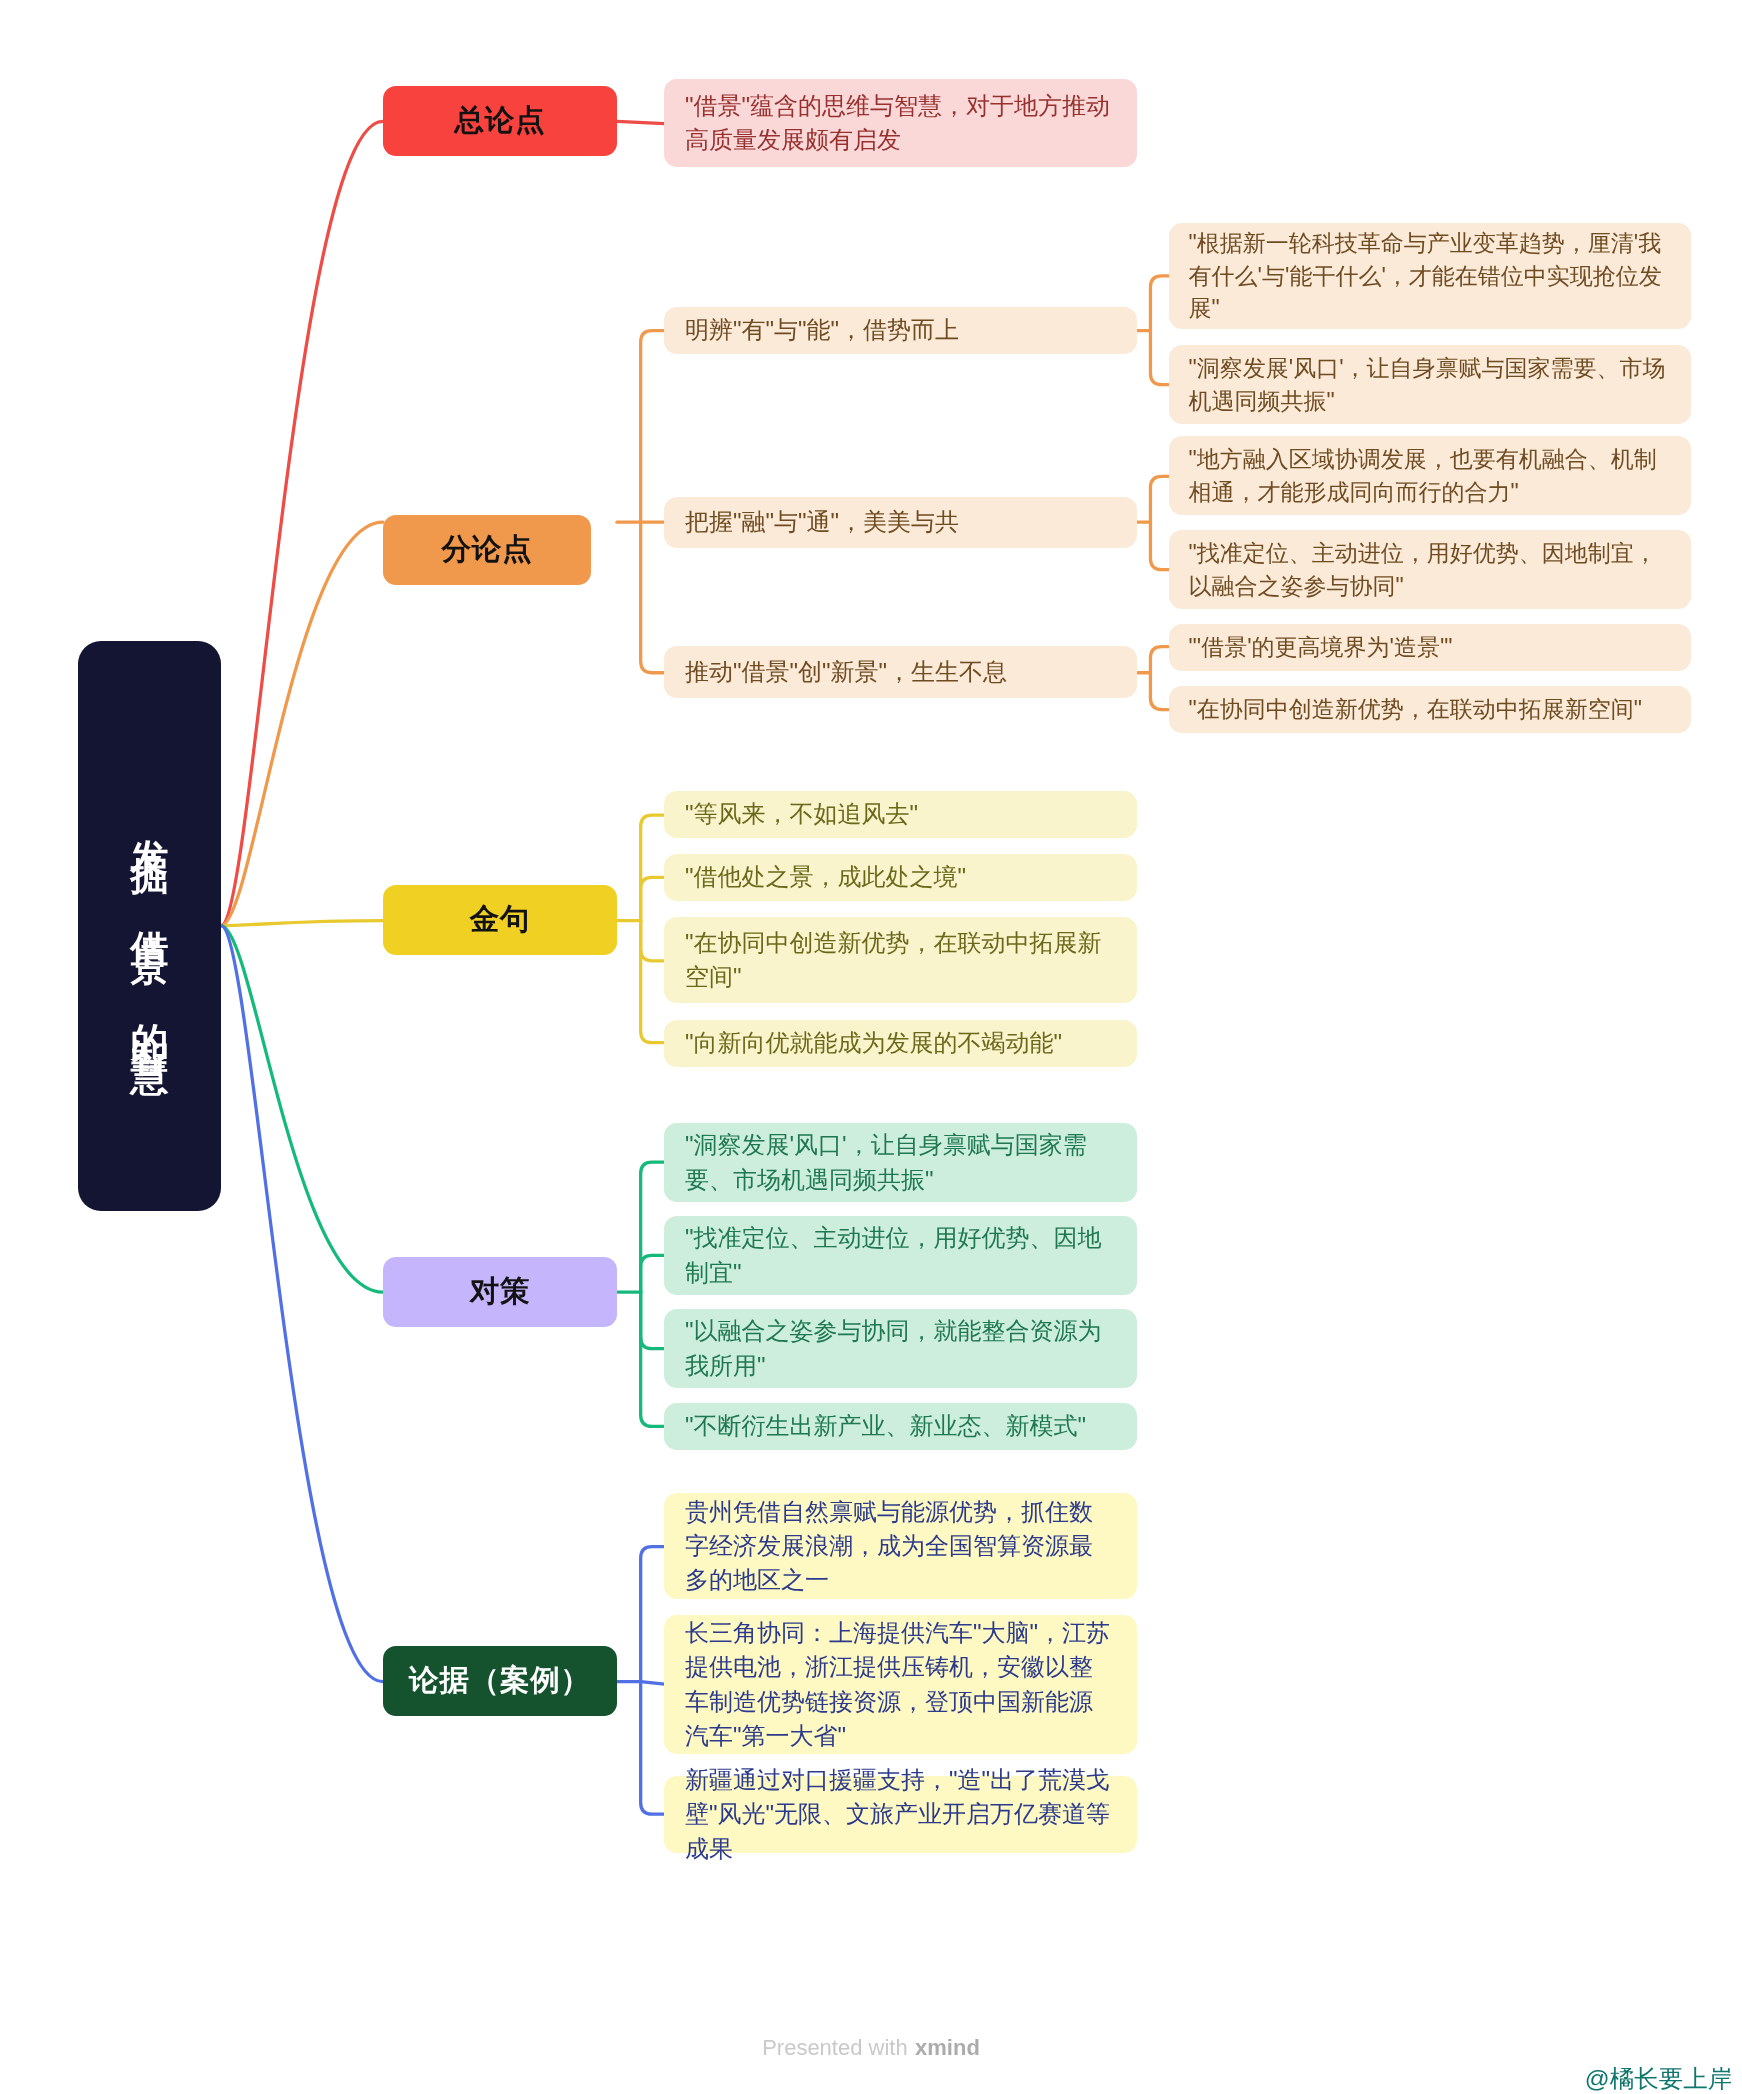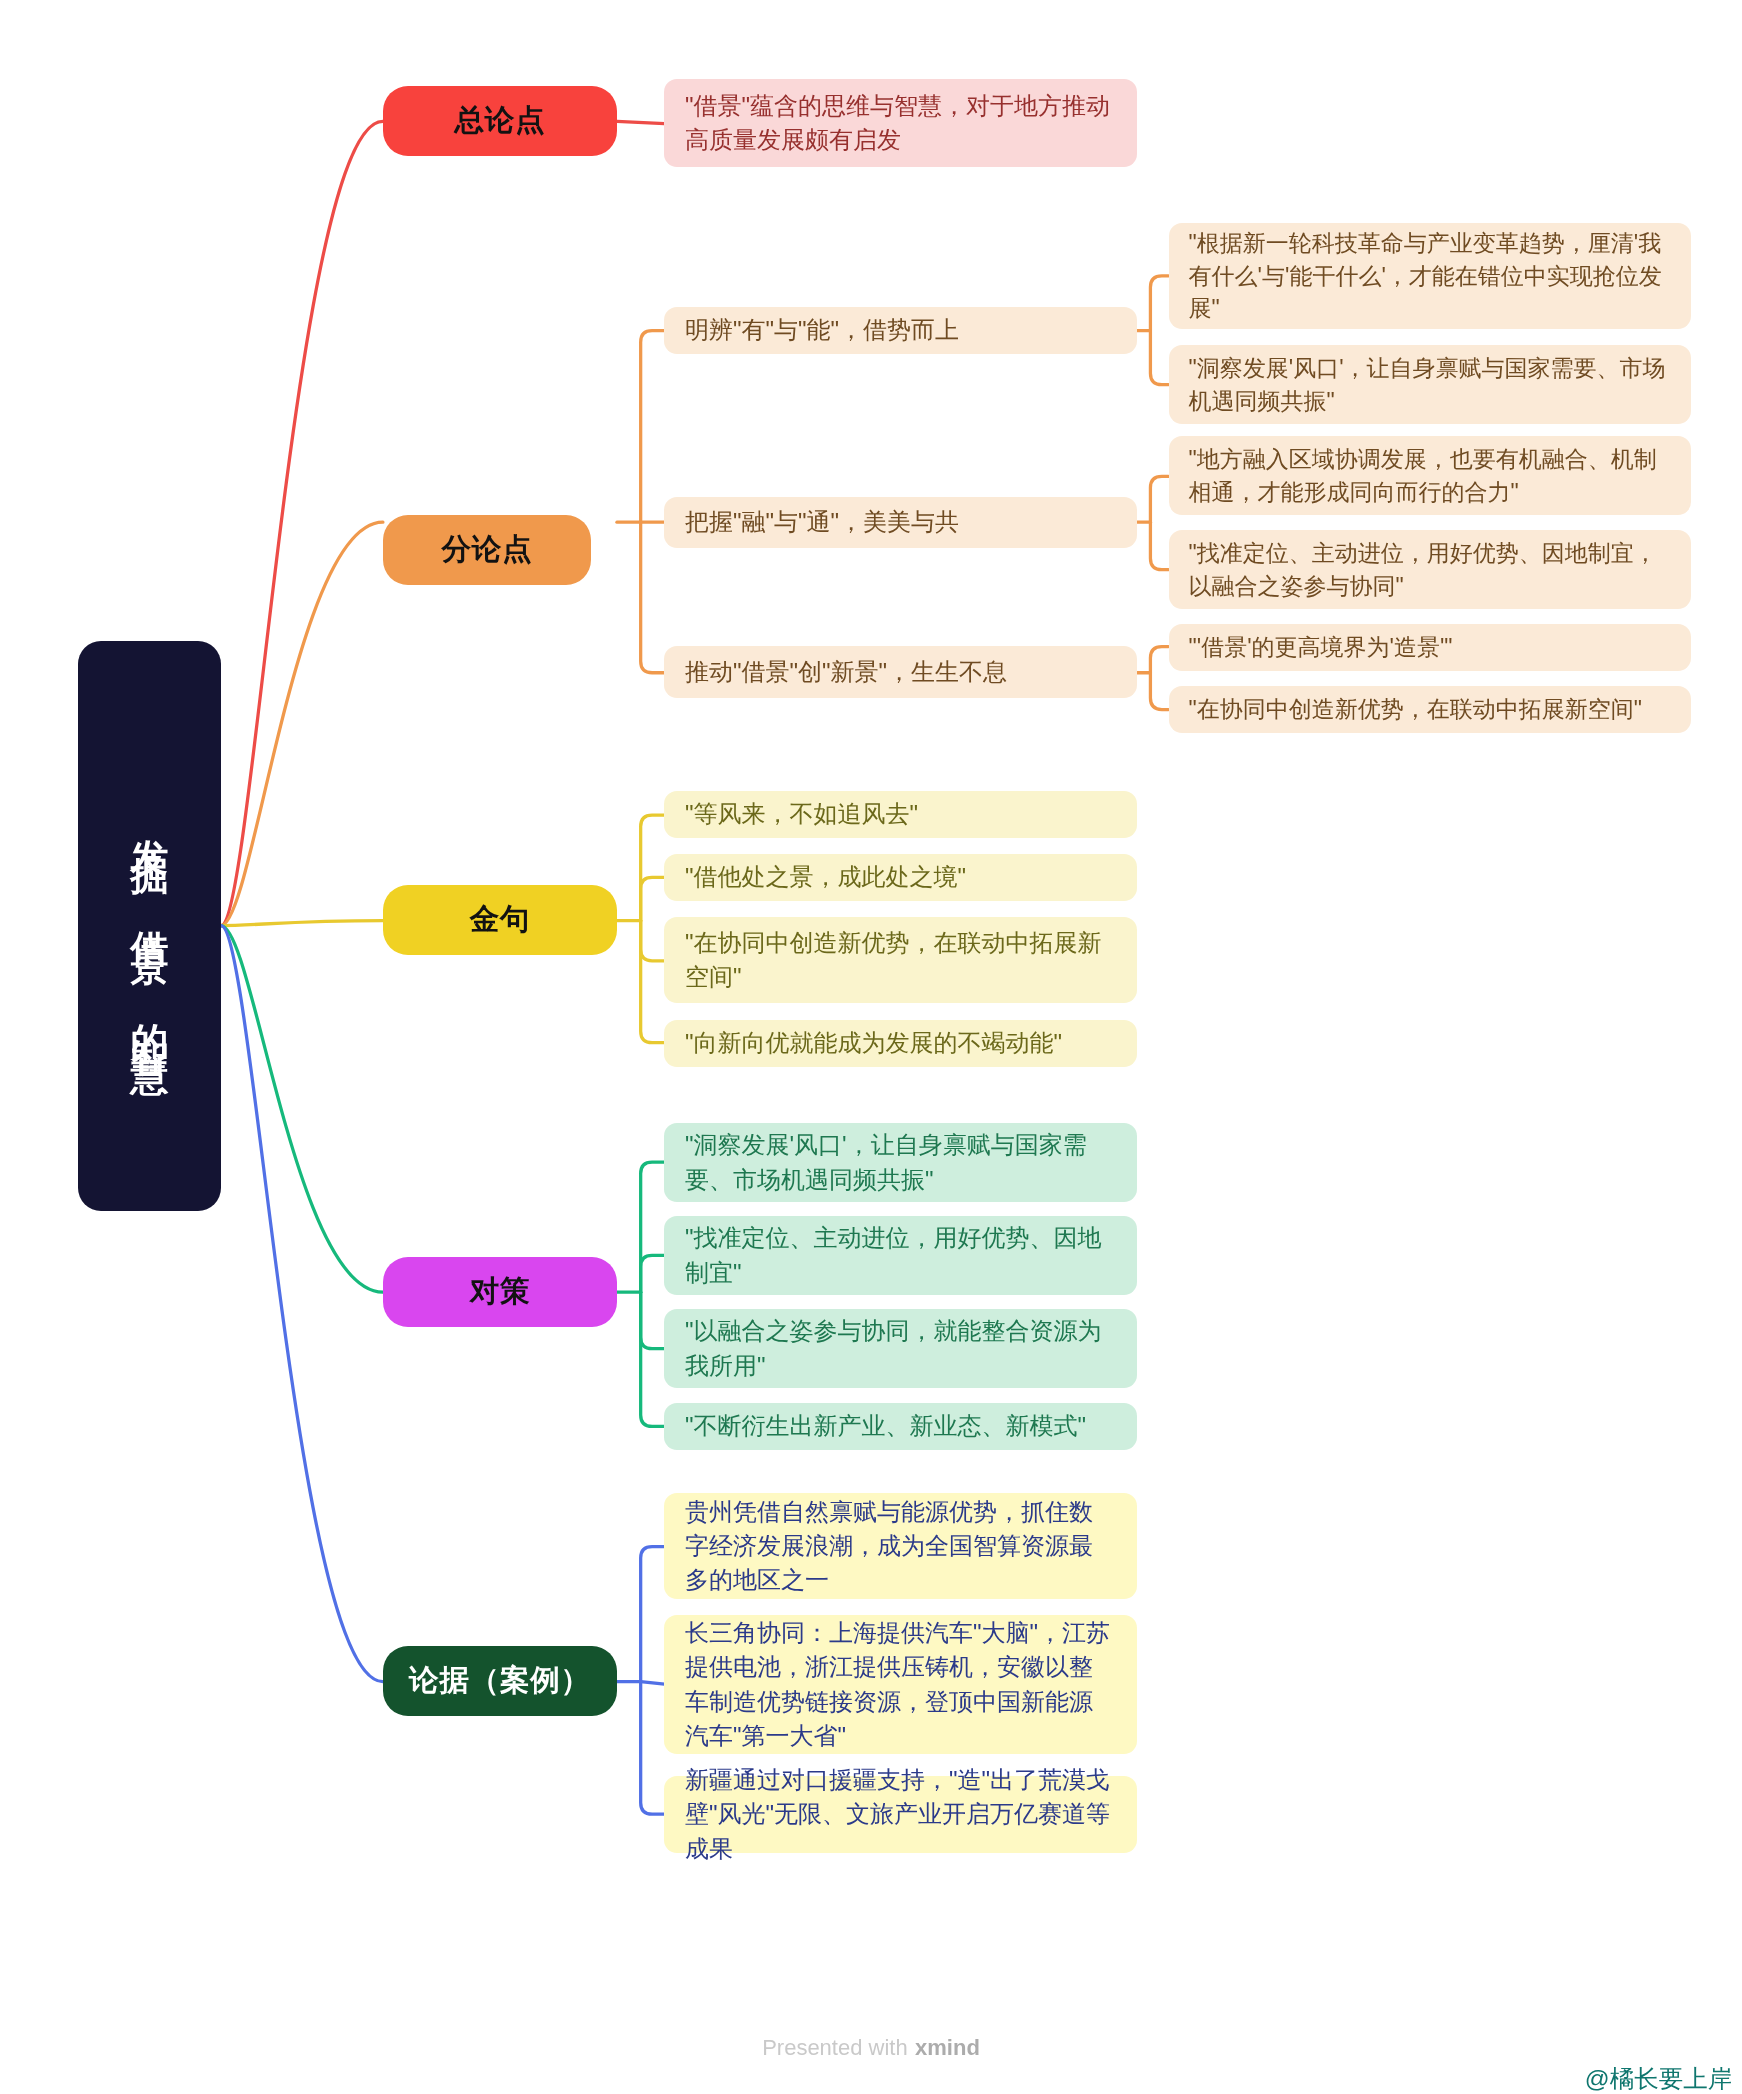--- a/index.html
+++ b/index.html
@@ -3,37 +3,37 @@
 <meta charset="utf-8">
 <style>
   html,body{margin:0;padding:0;background:#ffffff;}
   #canvas{
     position:relative;width:1742px;height:2095px;overflow:hidden;
     font-family:"Liberation Sans","DejaVu Sans",sans-serif;background:#ffffff;
   }
   #wires{position:absolute;left:0;top:0;z-index:0;}
   .node{position:absolute;box-sizing:border-box;display:flex;align-items:center;z-index:1;}
   .branch{
-    justify-content:center;border-radius:25px;font-size:29.5px;font-weight:bold;
+    justify-content:center;border-radius:13px;font-size:29.5px;font-weight:bold;
     color:#121212;letter-spacing:0.8px;
   }
   .child{border-radius:13px;padding:0 21px;font-size:24px;line-height:1.42;}
   .leaf{border-radius:13px;padding:0 19.6px;font-size:23px;line-height:1.42;}
   .root{background:#141433;border-radius:23px;justify-content:center;}
   .root span{
     writing-mode:vertical-lr;text-orientation:upright;
     color:#ffffff;font-size:38px;font-weight:bold;letter-spacing:16.4px;line-height:1;
   }
   .red{background:#F8423D;}
   .pink{background:#FAD8D8;color:#97302E;}
   .orange{background:#F0994C;}
   .orangelight{background:#FBEAD7;color:#6F4B22;}
   .yellow{background:#F0D123;}
   .yellowlight{background:#FAF4CD;color:#6B681A;}
-  .green{background:#d946ef;font-family:Liberation Serif, serif;}
+  .green{background:#c4b5fd;font-family:Liberation Serif, serif;}
   .greenlight{background:#CEEEDD;color:#1E7850;}
   .blue{background:#14532d;color:#ffffff;}
   .bluelight{background:#fef9c3;color:#2B3A8A;}
   #footer{
     position:absolute;left:0;top:2035px;width:100%;text-align:center;
     font-size:22px;color:#C9C9C9;z-index:1;
   }
   #footer b{font-weight:bold;color:#ACACAC;margin-left:7.4px;margin-top:16px;}
   #watermark{
     position:absolute;right:9.8px;top:2062px;font-size:24.5px;color:#0f766e;z-index:1;

